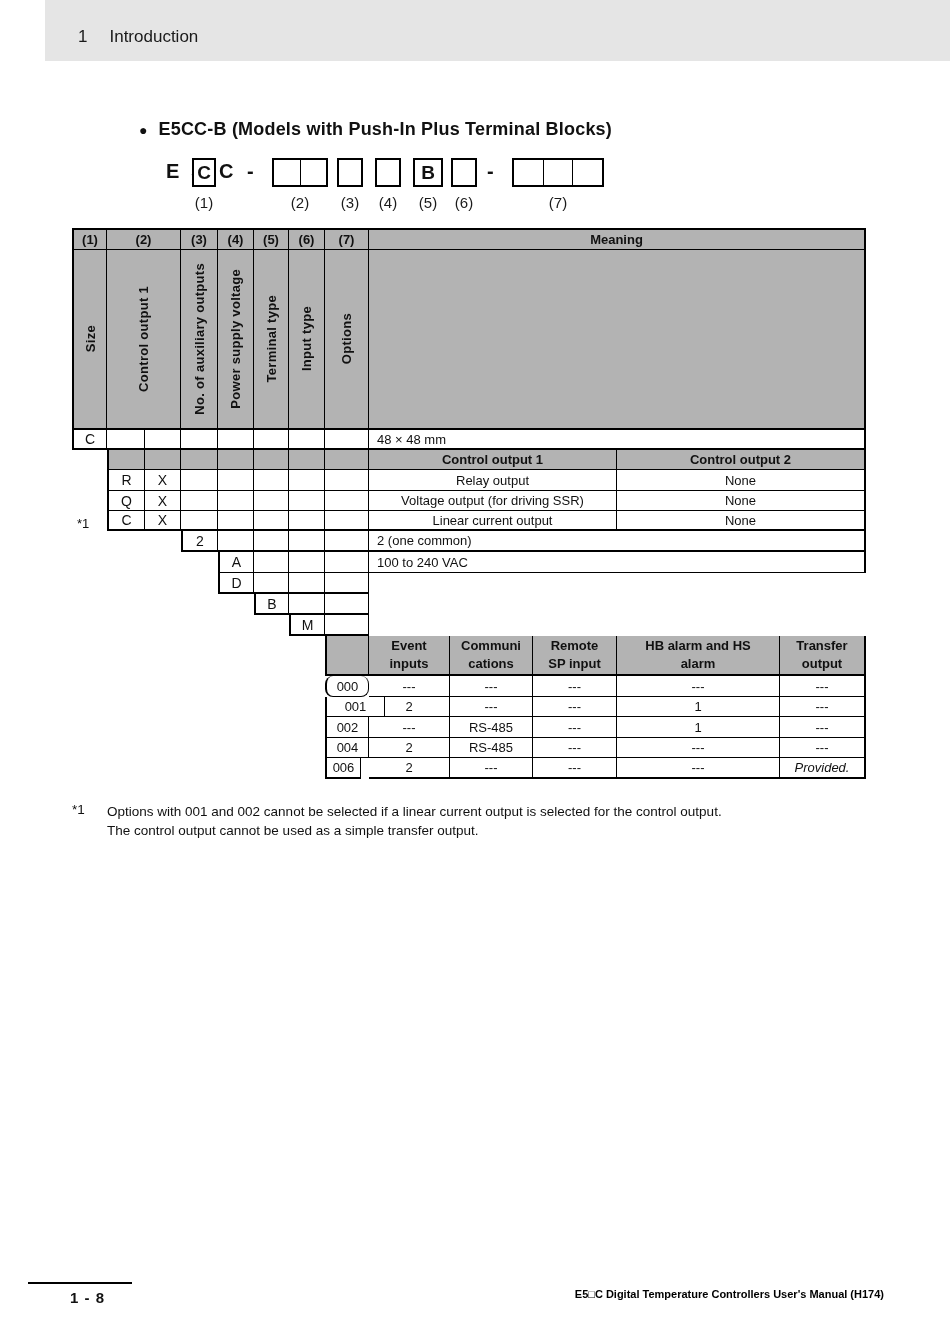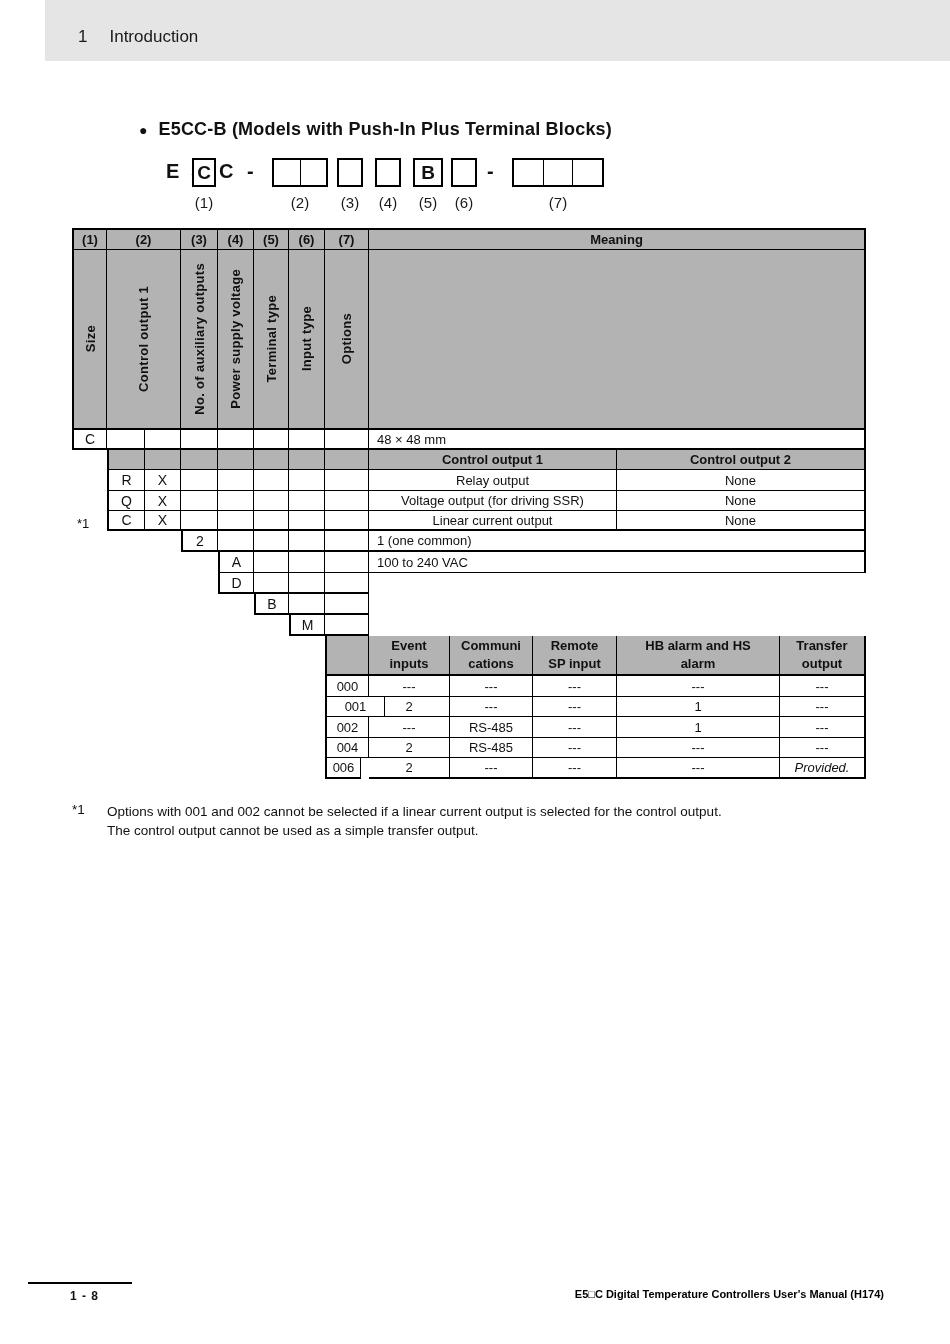--- a/index.html
+++ b/index.html
@@ -44,21 +44,21 @@
   .vcell{align-items:center;}
   .vlabel{writing-mode:vertical-rl;transform:rotate(180deg);font-weight:bold;font-size:13px;letter-spacing:0.3px;white-space:nowrap;}
   .opt-h{white-space:pre-line;text-align:center;line-height:1.35;font-weight:bold;}
   .note-mark{position:absolute;left:77px;top:516px;font-size:13px;color:#111;}
   
   .footnote{position:absolute;left:72px;top:802px;font-size:13.5px;color:#111;}
   .fn-mark{position:absolute;left:0;top:0;}
   .fn-lines{margin-left:35px;line-height:19px;}
   
   .foot-rule{position:absolute;left:28px;top:1282px;width:104px;height:2px;background:#000;}
-  .foot-page{position:absolute;left:70px;top:1289px;font-size:12px;font-weight:bold;letter-spacing:1px;}
+  .foot-page{position:absolute;left:70px;top:1289px;font-size:15px;font-weight:bold;letter-spacing:1px;}
   .foot-title{position:absolute;right:66px;top:1288px;font-size:11px;font-weight:bold;color:#000;}
 </style>
 </head>
 <body>
 
 <div class="page">
 
   <div class="hdr-band"></div>
   <div class="hdr-text">
     <span>1</span>
@@ -197,21 +197,21 @@
       <div class="tcell bb2" style="left:297px;width:248px;">Linear current output</div>
       <div class="tcell bb2 br2" style="left:545px;width:249px;">None</div>
     </div>
 
     <div class="trow" style="top:303px;height:21px;">
       <div class="tcell code bl2 bb2" style="left:109px;width:37px;">2</div>
       <div class="tcell bb2" style="left:146px;width:36px;"></div>
       <div class="tcell bb2" style="left:182px;width:35px;"></div>
       <div class="tcell bb2" style="left:217px;width:36px;"></div>
       <div class="tcell bb2" style="left:253px;width:44px;"></div>
-      <div class="tcell al bb2 br2" style="left:297px;width:497px;">1 (one common)</div>
+      <div class="tcell al bb2 br2" style="left:297px;width:497px;">2 (one common)</div>
     </div>
 
     <div class="trow" style="top:324px;height:21px;">
       <div class="tcell code bl2" style="left:146px;width:36px;">A</div>
       <div class="tcell" style="left:182px;width:35px;"></div>
       <div class="tcell" style="left:217px;width:36px;"></div>
       <div class="tcell" style="left:253px;width:44px;"></div>
       <div class="tcell al br2" style="left:297px;width:497px;">100 to 240 VAC</div>
     </div>
 
@@ -241,21 +241,21 @@
 cations</div>
       <div class="tcell gray opt-h bb2" style="left:461px;width:84px;">Remote
 SP input</div>
       <div class="tcell gray opt-h bb2" style="left:545px;width:163px;">HB alarm and HS
 alarm</div>
       <div class="tcell gray opt-h bb2 br2" style="left:708px;width:86px;">Transfer
 output</div>
     </div>
 
     <div class="trow" style="top:448px;height:21px;">
-      <div class="tcell bl2" style="left:253px;width:44px;">000</div>
+      <div class="tcell bl2" style="left:253px;width:44px;border-radius:8px;">000</div>
       <div class="tcell" style="left:297px;width:81px;">---</div>
       <div class="tcell" style="left:378px;width:83px;">---</div>
       <div class="tcell" style="left:461px;width:84px;">---</div>
       <div class="tcell" style="left:545px;width:163px;">---</div>
       <div class="tcell br2" style="left:708px;width:86px;">---</div>
     </div>
     <div class="trow" style="top:469px;height:20px;">
       <div class="tcell bl2" style="left:253px;width:60px;">001</div>
       <div class="tcell" style="left:297px;width:81px;">2</div>
       <div class="tcell" style="left:378px;width:83px;">---</div>

